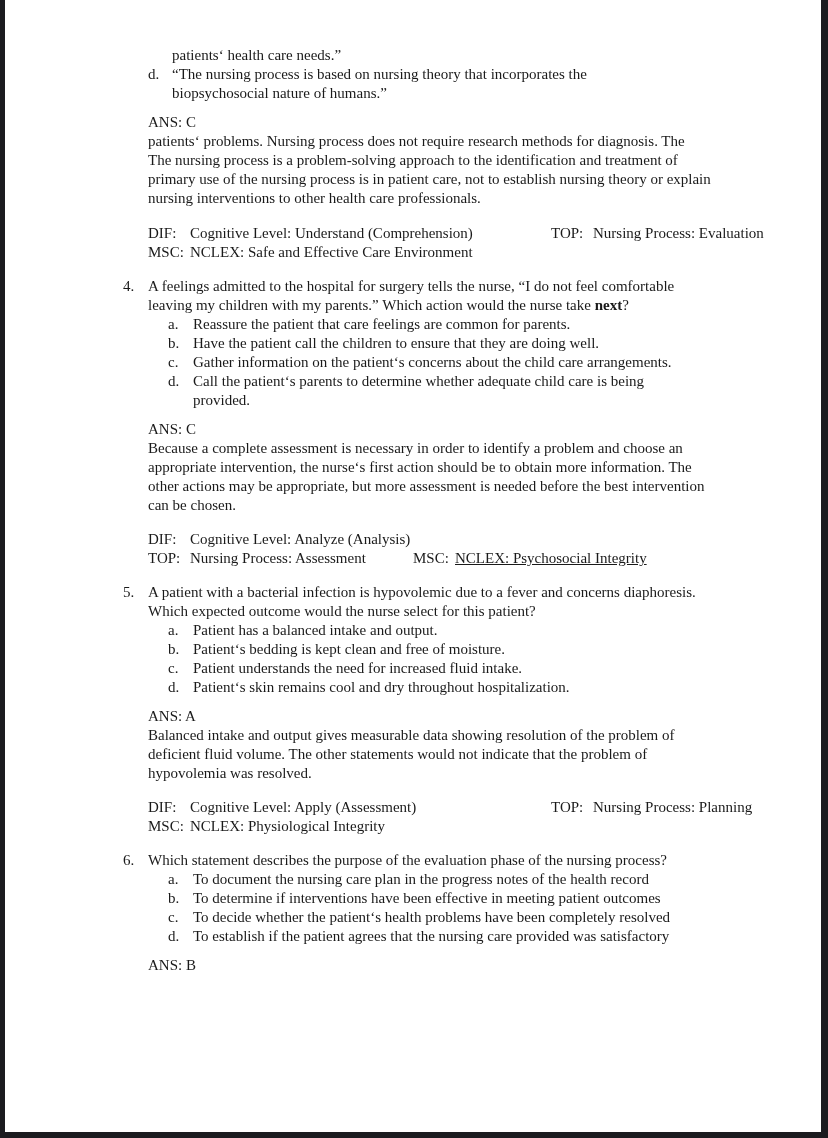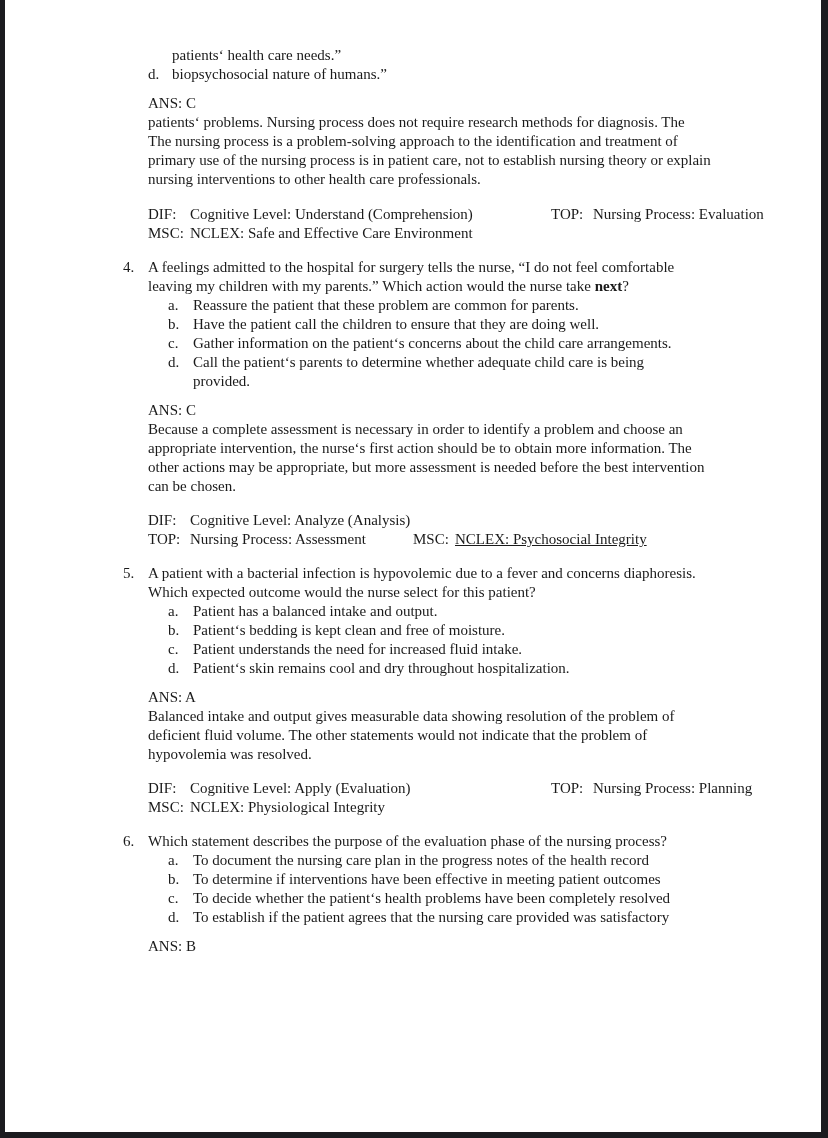--- a/index.html
+++ b/index.html
@@ -51,20 +51,21 @@
 <div class="edge edge-left"></div>
 <div class="edge edge-right"></div>
 <div class="edge edge-bottom"></div>
 
 <div class="content">
 
   <div>
     <div class="line carry">patients‘ health care needs.”</div>
     <div class="copt">
       <span class="letter">d.</span>
+      <div class="line">“The nursing process is based on nursing theory that incorporates the</div>
       <div class="line">biopsychosocial nature of humans.”</div>
     </div>
     <div class="sp10"></div>
     <div class="line">ANS: C</div>
     <div class="line">patients‘ problems. Nursing process does not require research methods for diagnosis. The</div>
     <div class="line">The nursing process is a problem-solving approach to the identification and treatment of</div>
     <div class="line">primary use of the nursing process is in patient care, not to establish nursing theory or explain</div>
     <div class="line">nursing interventions to other health care professionals.</div>
     <div class="sp16"></div>
     <div class="meta">
@@ -81,21 +82,21 @@
   <div class="sp15"></div>
 
   <div>
     <div class="qrow">
       <span class="qnum">4.</span>
       <div class="line">A feelings admitted to the hospital for surgery tells the nurse, “I do not feel comfortable</div>
       <div class="line"><span>leaving my children with my parents.” Which action would the nurse take </span><span class="bold">next</span><span>?</span></div>
     </div>
     <div class="opt">
       <span class="letter">a.</span>
-      <div class="line">Reassure the patient that these problem are common for parents.</div>
+      <div class="line">Reassure the patient that care feelings are common for parents.</div>
     </div>
     <div class="opt">
       <span class="letter">b.</span>
       <div class="line">Have the patient call the children to ensure that they are doing well.</div>
     </div>
     <div class="opt">
       <span class="letter">c.</span>
       <div class="line">Gather information on the patient‘s concerns about the child care arrangements.</div>
     </div>
     <div class="opt">
@@ -145,21 +146,21 @@
       <span class="letter">d.</span>
       <div class="line">Patient‘s skin remains cool and dry throughout hospitalization.</div>
     </div>
     <div class="sp10"></div>
     <div class="line">ANS: A</div>
     <div class="line">Balanced intake and output gives measurable data showing resolution of the problem of</div>
     <div class="line">deficient fluid volume. The other statements would not indicate that the problem of</div>
     <div class="line">hypovolemia was resolved.</div>
     <div class="sp15"></div>
     <div class="meta">
-      <span class="mlabel">DIF:</span><span>Cognitive Level: Apply (Evaluation)</span>
+      <span class="mlabel">DIF:</span><span>Cognitive Level: Apply (Assessment)</span>
       <span class="col2 at403">
         <span class="mlabel">TOP:</span><span>Nursing Process: Planning</span>
       </span>
     </div>
     <div class="meta">
       <span class="mlabel">MSC:</span><span>NCLEX: Physiological Integrity</span>
     </div>
   </div>
 
   <div class="sp15"></div>

